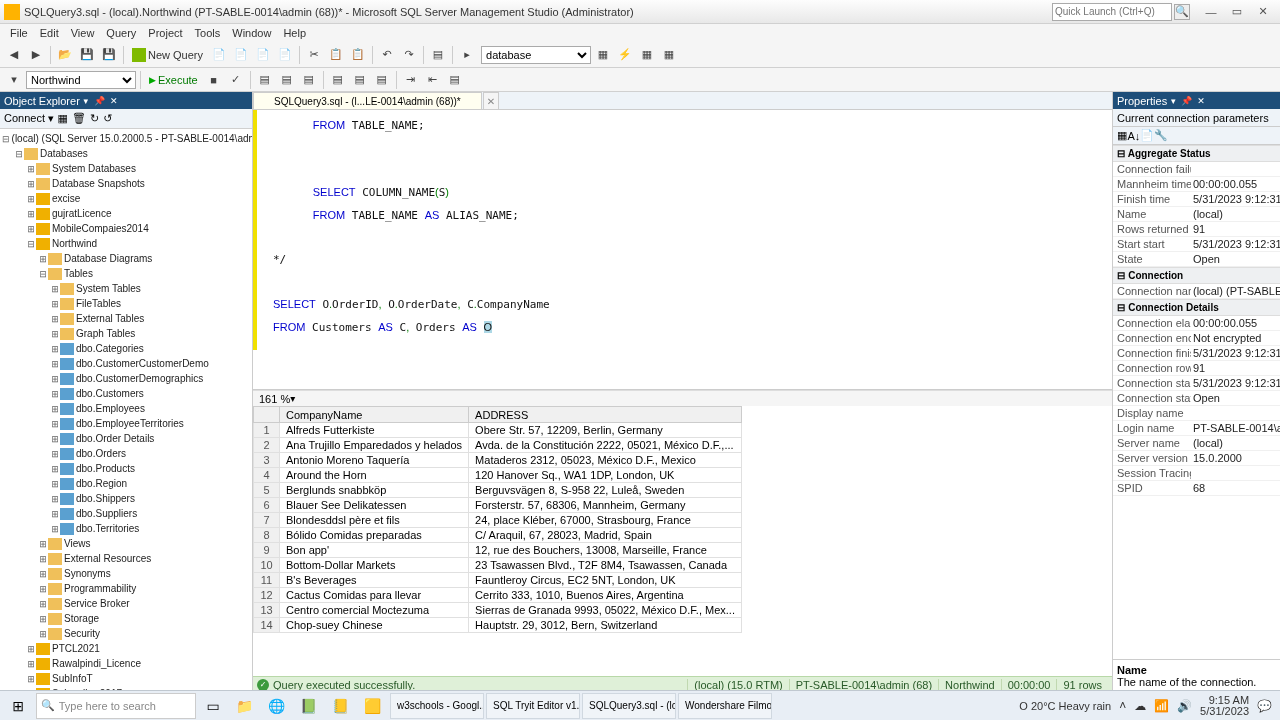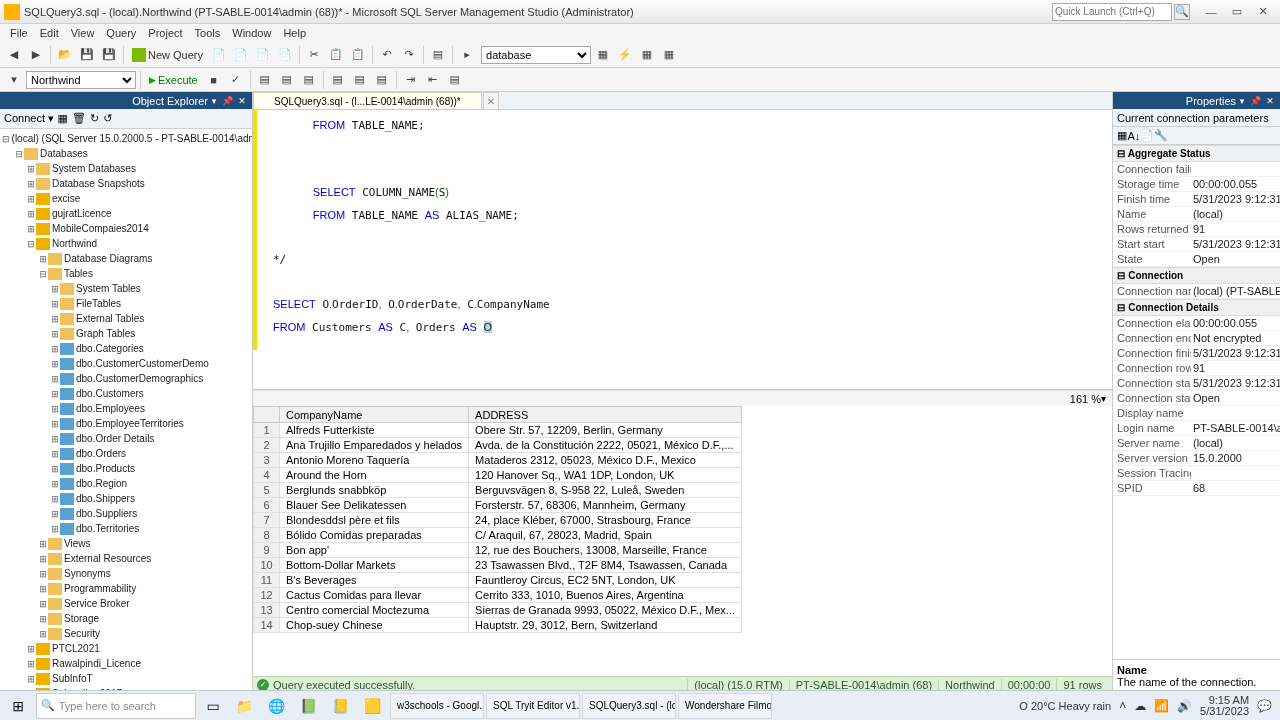--- a/index.html
+++ b/index.html
@@ -20,21 +20,21 @@
 .newq { display:flex; align-items:center; padding:0 4px; font-size:11px; color:#333; }
 .newq .ic { width:14px; height:14px; background:#7fba00; margin-right:2px; }
 .dbsel { display:flex; align-items:center; gap:4px; }
 .dbsel select { height:20px; font-size:11px; border:1px solid #aaa; }
 .toolbar2 { height:24px; background:#f5f5f5; border-bottom:1px solid #d0d0d0; display:flex; align-items:center; padding:0 4px; gap:2px; }
 .exec { display:flex; align-items:center; padding:0 4px; font-size:11px; color:#007a00; }
 .exec::before { content:"▶"; color:#0a0; margin-right:2px; font-size:9px; }
 .toolbar2 select { height:20px; width:110px; font-size:11px; border:1px solid #aaa; }
 .workspace { display:flex; height:600px; }
 .panel { display:flex; flex-direction:column; }
-.panel-head { height:17px; background:#1e4e79; color:#fff; font-size:10px; padding:0 4px; display:flex; align-items:center; justify-content:flex-end; }
+.panel-head { height:17px; background:#1e4e79; color:#fff; font-size:10px; padding:0 4px; display:flex; align-items:center; justify-content:flex-start; }
 .panel-head .pbtns { display:flex; gap:2px; }
 .panel-head .pbtns span { width:12px; height:12px; font-size:9px; display:flex; align-items:center; justify-content:center; }
 .oe { width:253px; border-right:1px solid #ccc; background:#fff; }
 .oe-tbar { height:20px; background:#eef3f8; border-bottom:1px solid #d0d0d0; display:flex; align-items:center; padding:0 4px; font-size:10px; gap:4px; }
 .oe-tree { flex:1; overflow:auto; padding:2px; }
 .tnode { display:flex; align-items:center; height:15px; font-size:10px; color:#222; white-space:nowrap; }
 .tw { width:10px; text-align:center; color:#666; font-size:9px; }
 .tic { width:14px; height:12px; margin-right:2px; display:inline-block; }
 .tic.srv { background:#f0c000; }
 .tic.fld { background:#f0c05a; }
@@ -43,21 +43,21 @@
 .editor { flex:1; display:flex; flex-direction:column; }
 .tabs { height:18px; background:#eef3f8; border-bottom:1px solid #ccc; display:flex; align-items:flex-end; }
 .tab { height:17px; padding:0 20px; font-size:10px; border:1px solid #ccc; border-bottom:none; background:#f5f5f5; display:flex; align-items:center; margin-right:1px; }
 .tab.x { color:#888; padding:0 3px; }
 .tab.act { background:#fffef0; }
 .code { height:280px; background:#fff; border-bottom:1px solid #ccc; font-family:Consolas,monospace; font-size:16px; line-height:22px; padding:4px 8px; position:relative; overflow:hidden; }
 .code .ymark { position:absolute; left:0; top:0; width:4px; height:240px; background:#f0e000; }
 .code pre { margin-left:12px; color:#111; font-family:Consolas,monospace; }
 .kw { color:#0000cd; }
 .gr { color:#008000; }
-.zoom { height:16px; background:#f5f5f5; border-top:1px solid #ddd; font-size:10px; padding:0 6px; display:flex; align-items:center;justify-content:flex-end; }
+.zoom { height:16px; background:#f5f5f5; border-top:1px solid #ddd; font-size:10px; padding:0 6px; display:flex; align-items:center; }
 .restabs { height:18px; background:#eef3f8; border-bottom:1px solid #ccc; display:flex; align-items:center; padding:0 2px; gap:2px; }
 .rtab { height:16px; padding:0 4px; font-size:10px; border:1px solid #ccc; background:#fff; display:flex; align-items:center; gap:2px; }
 .rtab .ric { width:10px; height:10px; }
 .rtab .ric.g { background:#7fba00; }
 .rtab .ric.b { background:#4a90d9; }
 .results { flex:1; overflow:auto; background:#fff; }
 .results table { border-collapse:collapse; font-size:11px; }
 .results th { background:#f0f0f0; border:1px solid #ccc; padding:1px 6px; text-align:left; font-weight:normal; height:16px; }
 .results td { border:1px solid #e0e0e0; padding:1px 6px; height:15px; }
 .results td.rn { background:#f0f0f0; text-align:center; width:26px; color:#555; }
@@ -363,21 +363,21 @@
       <span>📄</span>
       <span>🔧</span>
     </div>
     <div class="props-body" id="propsbody">
         <div class="pcat">⊟ Aggregate Status</div>
         <div class="prow">
           <div class="k">Connection failure</div>
           <div class="v"></div>
         </div>
         <div class="prow">
-          <div class="k">Storage time</div>
+          <div class="k">Mannheim time</div>
           <div class="v">00:00:00.055</div>
         </div>
         <div class="prow">
           <div class="k">Finish time</div>
           <div class="v">5/31/2023 9:12:31 AM</div>
         </div>
         <div class="prow">
           <div class="k">Name</div>
           <div class="v">(local)</div>
         </div>

